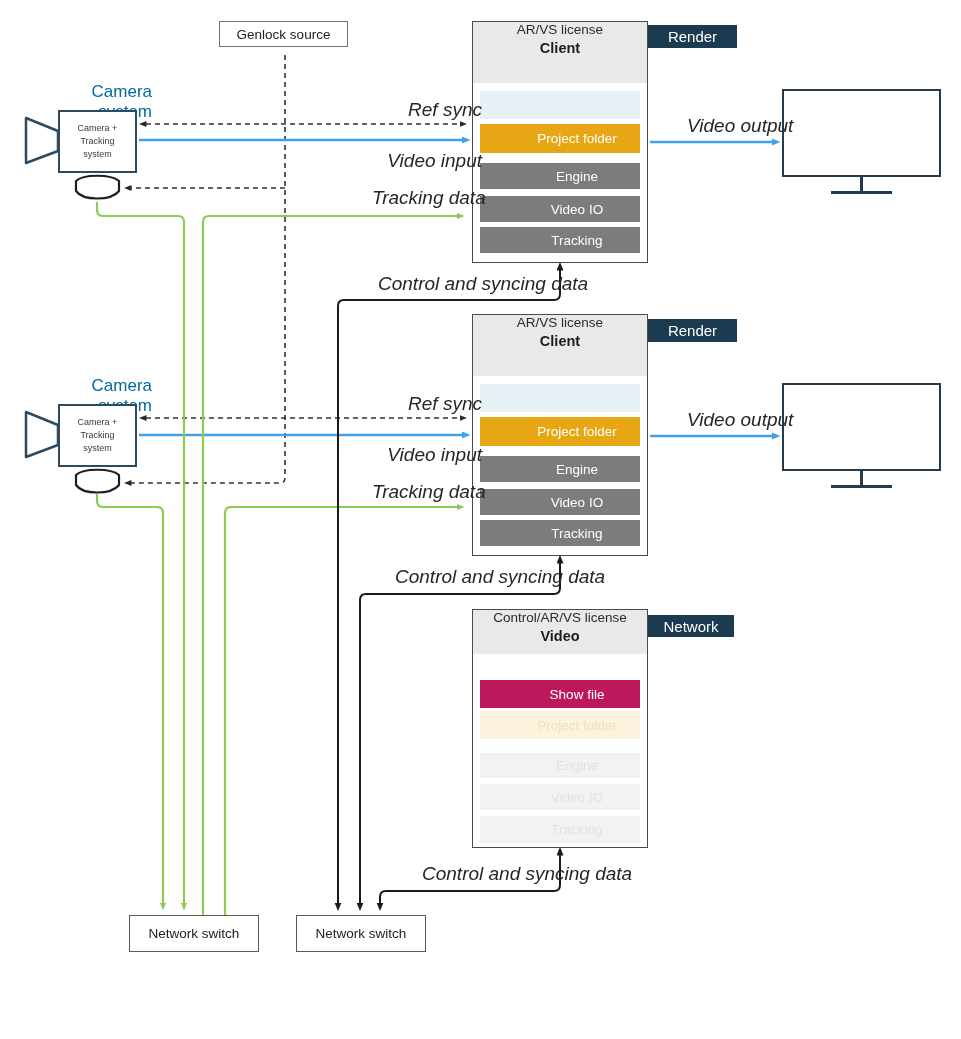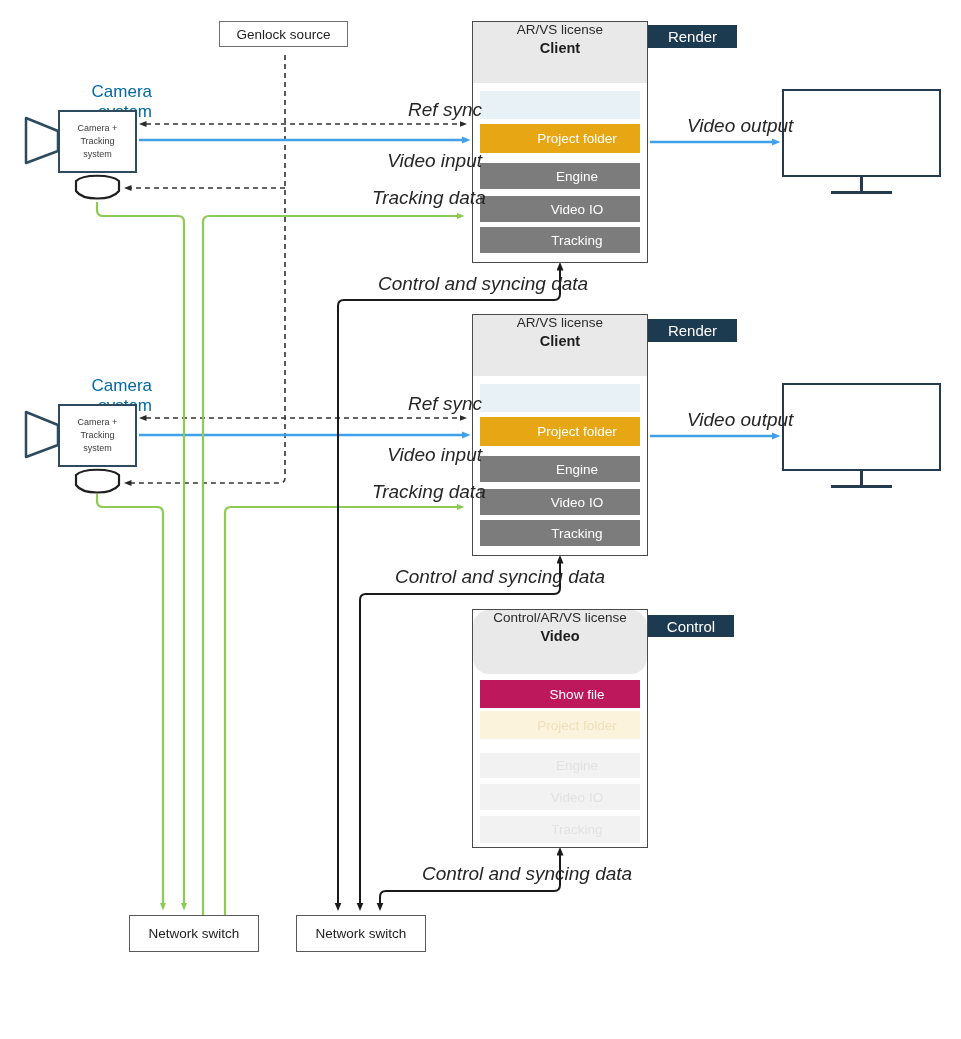--- a/index.html
+++ b/index.html
@@ -147,31 +147,31 @@
     </div>
     <div class="row r-blue" style="top:69px;height:28px;"></div>
     <div class="row r-amber" style="top:102px;height:29px;">Project folder</div>
     <div class="row r-gray" style="top:141px;height:26px;">Engine</div>
     <div class="row r-gray" style="top:174px;height:26px;">Video IO</div>
     <div class="row r-gray" style="top:205px;height:26px;">Tracking</div>
   </div>
   <div class="tag" style="left:648px;top:319px;width:89px;height:23px;">Render</div>
 
   <div class="node" style="left:472px;top:609px;height:239px;">
-    <div class="node-head" style="height:64px;border-radius:16px;">
+    <div class="node-head" style="height:44px;">
       <div class="lic">Control/AR/VS license</div>
       <div class="role">Video</div>
     </div>
     <div class="row r-teal" style="top:70px;height:28px;">Show file</div>
     <div class="row r-cream" style="top:101px;height:28px;">Project folder</div>
     <div class="row r-pale" style="top:143px;height:25px;">Engine</div>
     <div class="row r-pale" style="top:174px;height:26px;">Video IO</div>
     <div class="row r-pale" style="top:206px;height:27px;">Tracking</div>
   </div>
-  <div class="tag" style="left:648px;top:615px;width:86px;height:22px;">Control</div>
+  <div class="tag" style="left:648px;top:615px;width:86px;height:22px;">Network</div>
 
   <div class="monitor" style="left:782px;top:89px;"></div>
   <div class="mon-stem" style="left:860px;top:177px;"></div>
   <div class="mon-base" style="left:831px;top:191px;"></div>
 
   <div class="monitor" style="left:782px;top:383px;"></div>
   <div class="mon-stem" style="left:860px;top:471px;"></div>
   <div class="mon-base" style="left:831px;top:485px;"></div>
 
   <div class="plainbox" style="left:129px;top:915px;width:130px;height:37px;border-color:#5a5a5a;">

